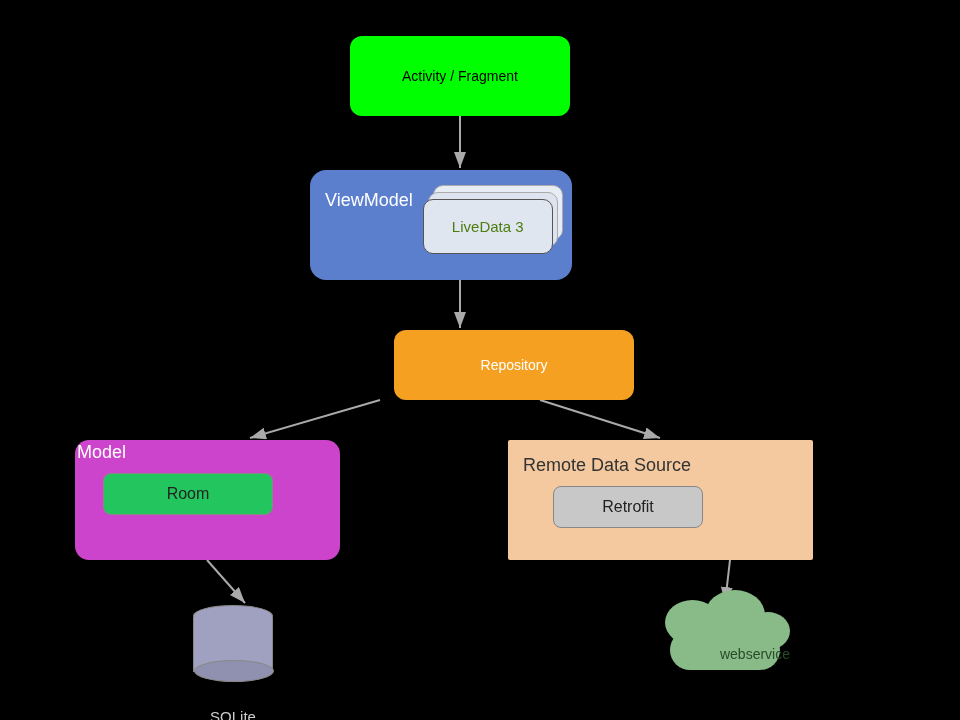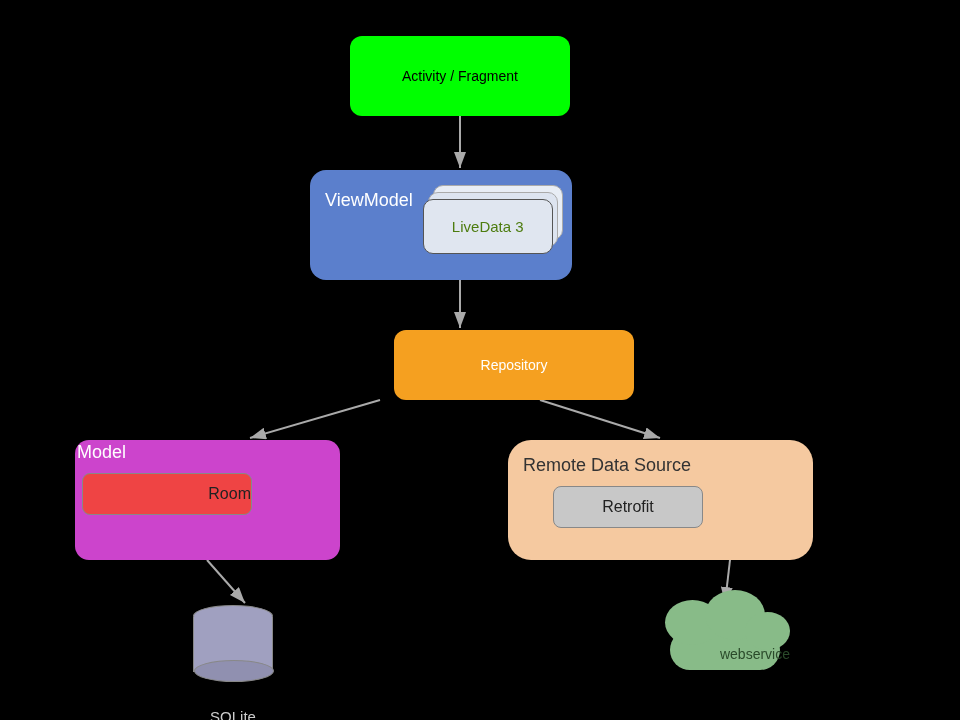--- a/index.html
+++ b/index.html
@@ -127,36 +127,36 @@
       padding: 2px;
     }
 
     .model-label {
       color: #fff;
       font-size: 18px;
       margin-bottom: 10px;
     }
 
     .room-box {
-      background: #ef4444;
+      background: #22c55e;
       border-radius: 8px;
       border: 1.5px solid #888;
       width: 170px;
       height: 42px;
       display: flex;
       align-items: center;
-      justify-content: flex-end;
+      justify-content: center;
       font-size: 16px;
       color: #222;
-      margin-left: 5px;
+      margin-left: 26px;
     }
 
     .remote-container {
       background: #f5c9a0;
-      border-radius: 23px;
+      border-radius: 2px;
       width: 305px;
       height: 120px;
       position: absolute;
       left: 508px;
       top: 440px;
       display: flex;
       flex-direction: column;
       align-items: flex-start;
       padding: 15px;
     }

